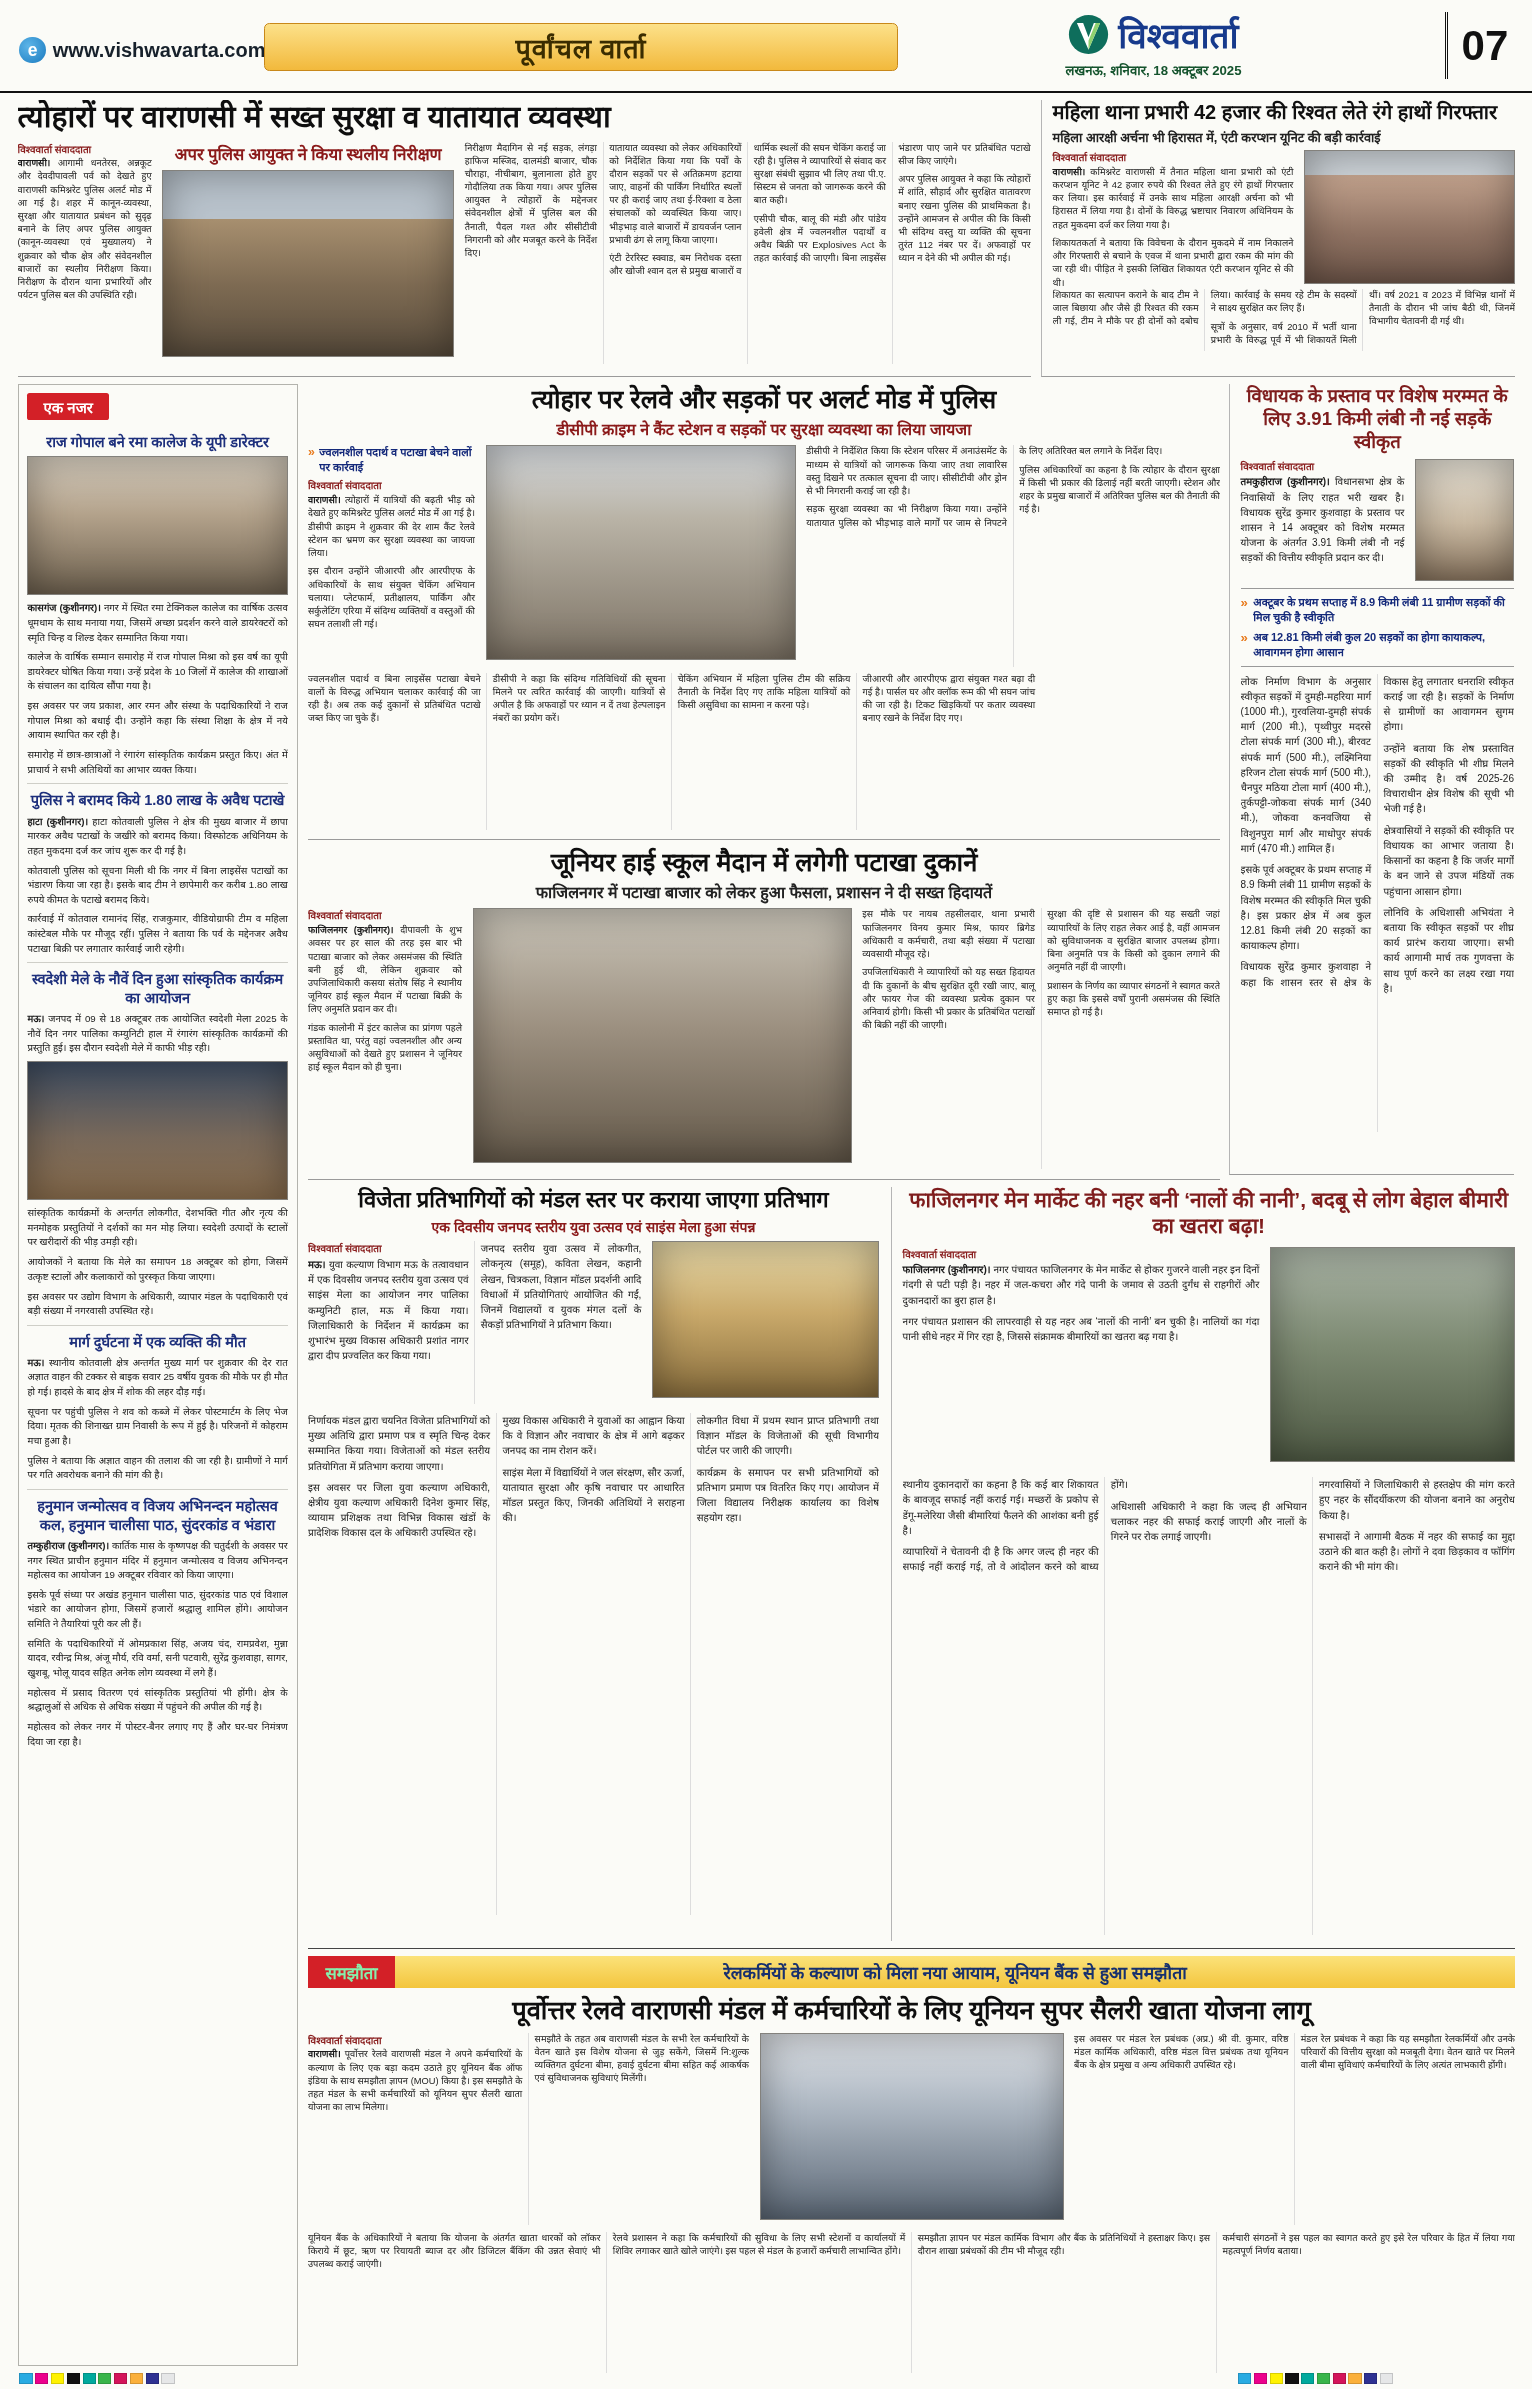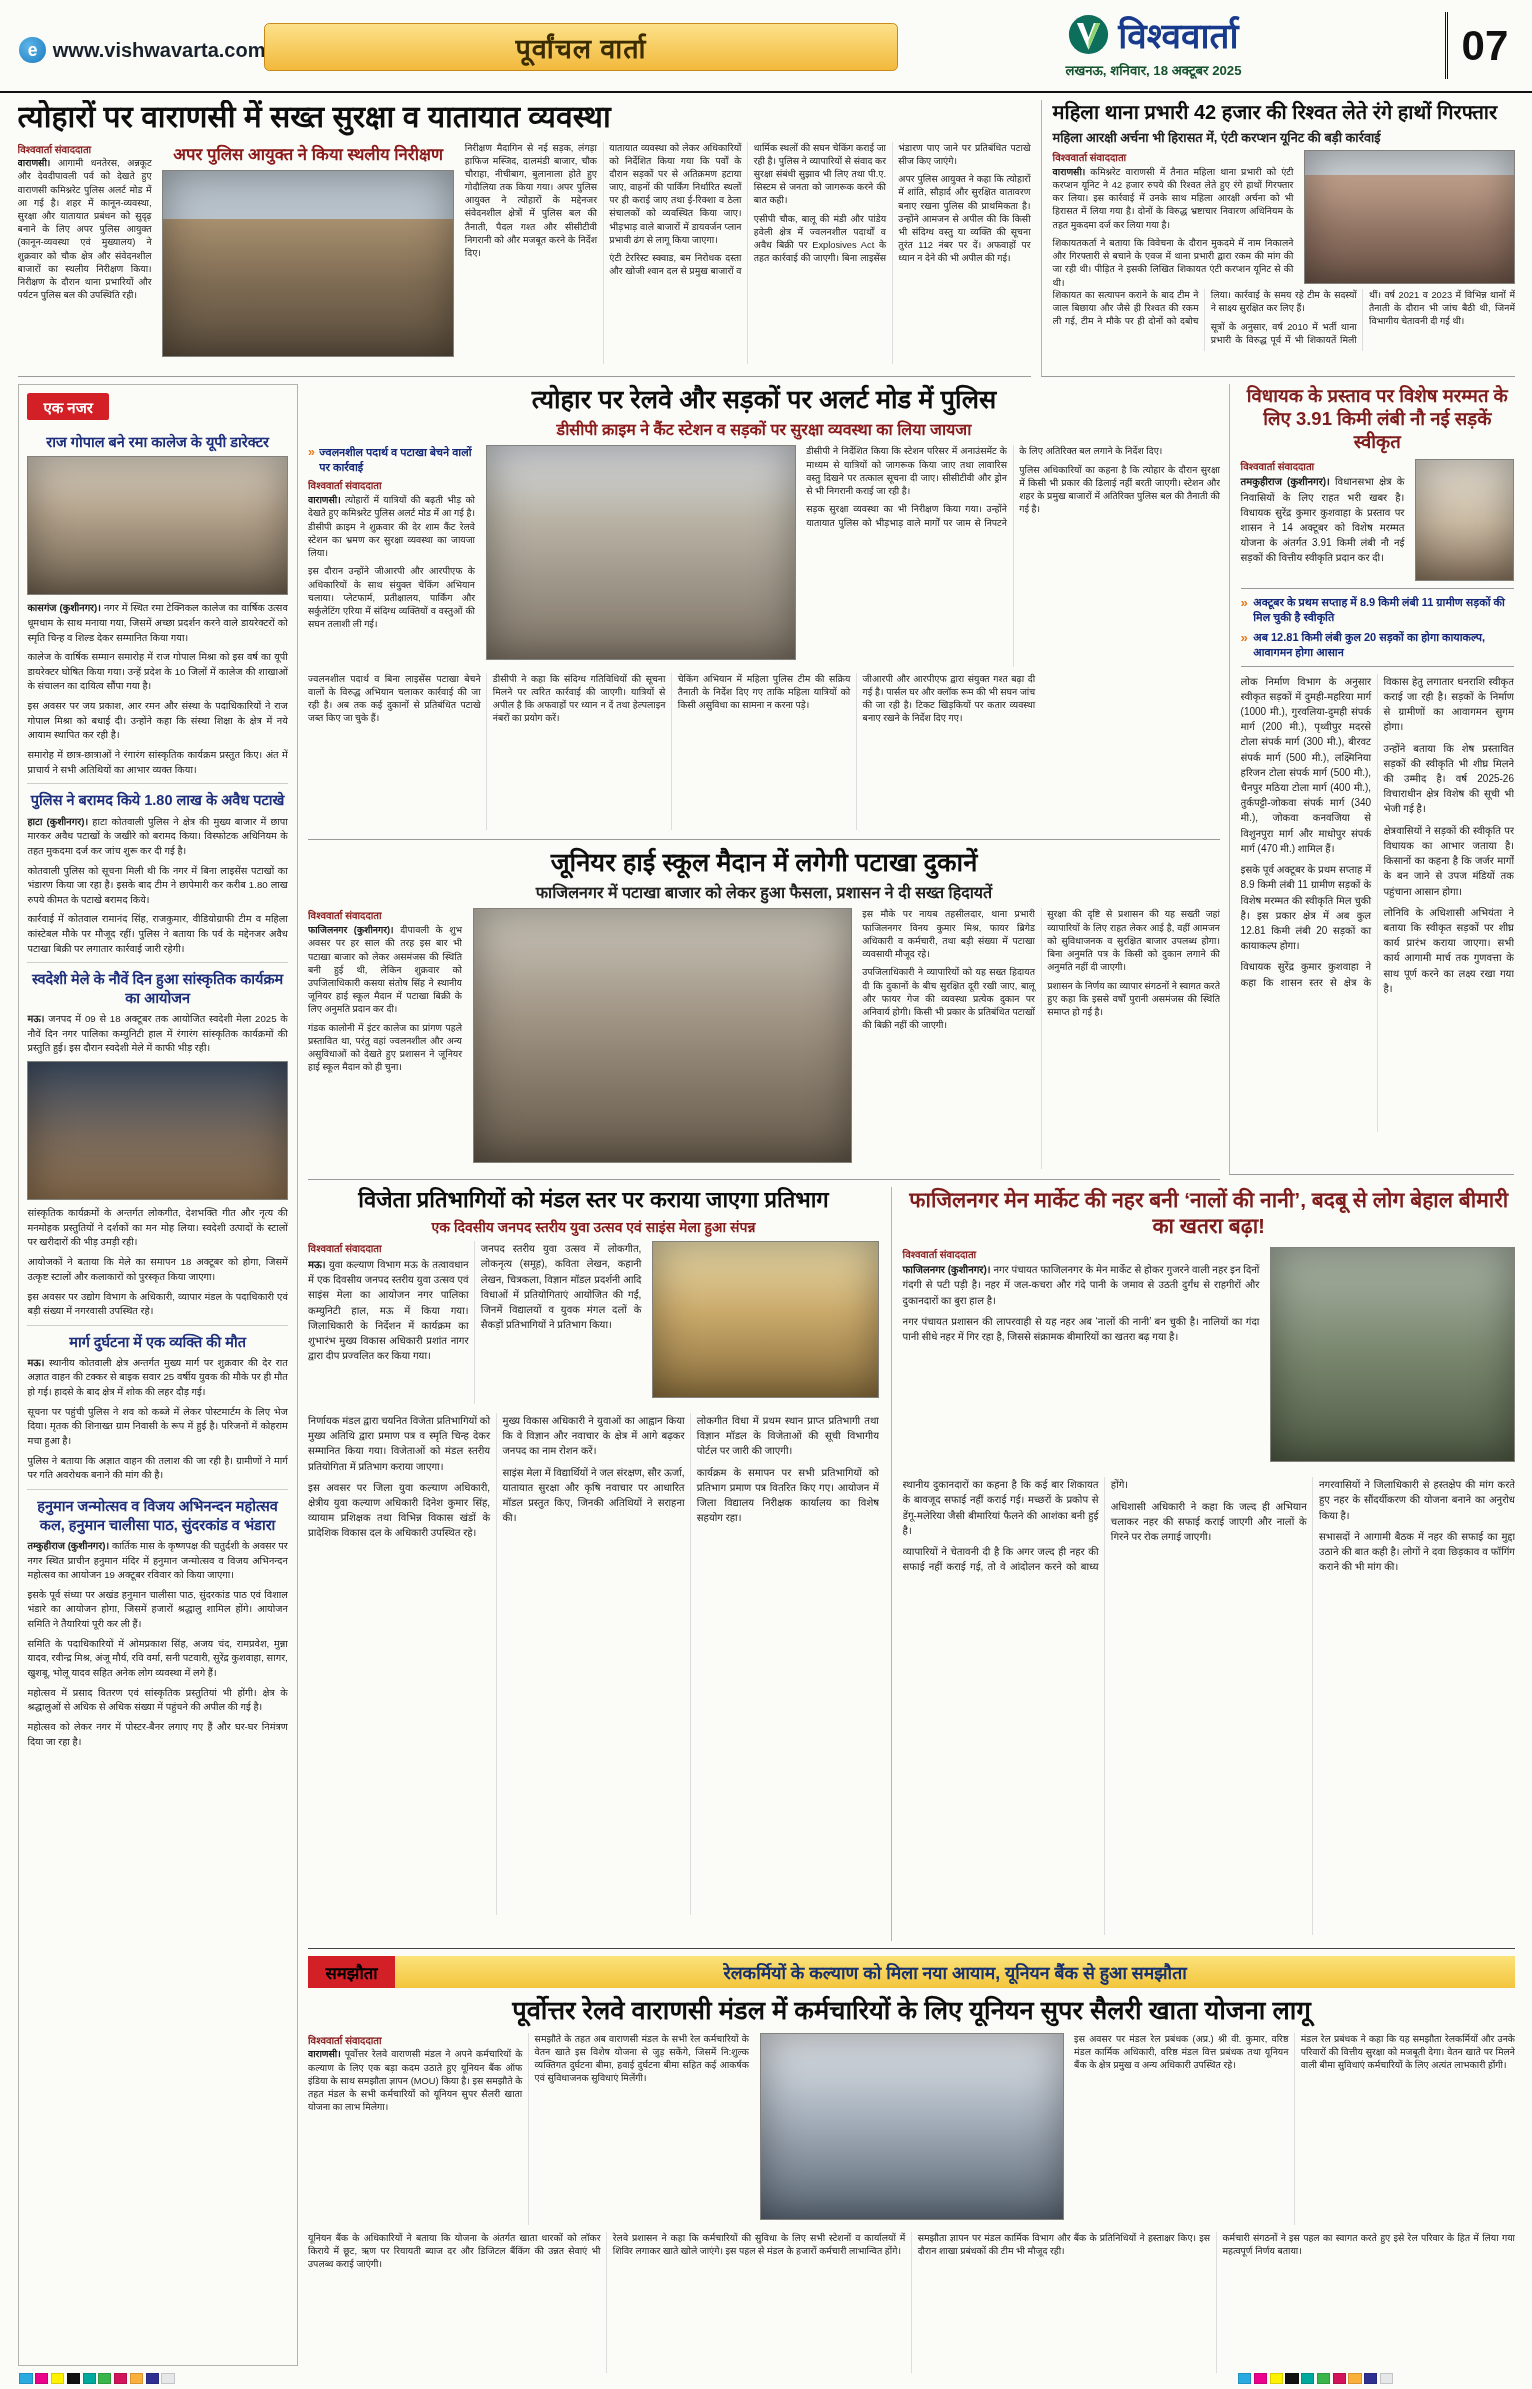--- a/index.html
+++ b/index.html
@@ -70,21 +70,21 @@
   .bchev{color:#e87b1e;font-weight:800;font-size:13.2px;line-height:1.2;}
   .btext{font-size:11px;font-weight:bold;color:#14297a;line-height:1.35;}
 
   
   .inset-head{display:flex;gap:4.4px;margin-bottom:4.4px;}
   .inset-head .bchev{font-size:12.3px;}
   .inset-head .t{font-size:11px;font-weight:800;color:#14297a;line-height:1.3;}
 
   
   .mou-band{display:flex;align-items:stretch;height:32px;}
-  .mou-tag{background:#d32027;color:#000000;font-weight:800;font-size:16.7px;display:flex;align-items:center;padding:0 17.6px;}
+  .mou-tag{background:#d32027;color:#86efac;font-weight:800;font-size:16.7px;display:flex;align-items:center;padding:0 17.6px;}
   .mou-strip{flex:1;background:linear-gradient(180deg,#fbe27a,#f3c53d);display:flex;align-items:center;justify-content:center;font-size:17.6px;font-weight:800;color:#17306e;}
 
   
   .cbar{position:absolute;display:flex;gap:2.6px;}
   .csq{display:inline-block;width:13.2px;height:10.6px;border:0.9px solid rgba(0,0,0,.15);}
 </style>
 </head>
 <body>
 
 <div class="page">
@@ -113,21 +113,21 @@
     </div>
   </div>
 
   <article class="art rule-b" style="left:17.6px;top:100px;width:1013px;height:277px;">
     <h1 class="h-xl">त्योहारों पर वाराणसी में सख्त सुरक्षा व यातायात व्यवस्था</h1>
     <div class="row" style="margin-top:7px;height:222px;">
       <div style="width:134px;flex-shrink:0;">
         <div class="byline">विश्ववार्ता संवाददाता</div>
         <p class="b"><span class="dl">वाराणसी।</span> <span>आगामी धनतेरस, अन्नकूट और देवदीपावली पर्व को देखते हुए वाराणसी कमिश्नरेट पुलिस अलर्ट मोड में आ गई है। शहर में कानून-व्यवस्था, सुरक्षा और यातायात प्रबंधन को सुदृढ़ बनाने के लिए अपर पुलिस आयुक्त (कानून-व्यवस्था एवं मुख्यालय) ने शुक्रवार को चौक क्षेत्र और संवेदनशील बाजारों का स्थलीय निरीक्षण किया। निरीक्षण के दौरान थाना प्रभारियों और पर्यटन पुलिस बल की उपस्थिति रही।</span></p>
       </div>
-      <div style="width:292px;flex-shrink:0;">
+      <div style="width:292px;flex-shrink:0;font-family:Liberation Serif, serif;">
         <div class="sub-red" style="font-size:16.7px;margin:0 0 5.3px;">अपर पुलिस आयुक्त ने किया स्थलीय निरीक्षण</div>
         <div class="ph ph-street" style="width:292px;height:187px;"></div>
       </div>
       <div class="grow cols4">
         <p class="b">निरीक्षण मैदागिन से नई सड़क, लंगड़ा हाफिज मस्जिद, दालमंडी बाजार, चौक चौराहा, नीचीबाग, बुलानाला होते हुए गोदौलिया तक किया गया। अपर पुलिस आयुक्त ने त्योहारों के मद्देनजर संवेदनशील क्षेत्रों में पुलिस बल की तैनाती, पैदल गश्त और सीसीटीवी निगरानी को और मजबूत करने के निर्देश दिए।</p>
         <p class="b">यातायात व्यवस्था को लेकर अधिकारियों को निर्देशित किया गया कि पर्वों के दौरान सड़कों पर से अतिक्रमण हटाया जाए, वाहनों की पार्किंग निर्धारित स्थलों पर ही कराई जाए तथा ई-रिक्शा व ठेला संचालकों को व्यवस्थित किया जाए। भीड़भाड़ वाले बाजारों में डायवर्जन प्लान प्रभावी ढंग से लागू किया जाएगा।</p>
         <p class="b">एंटी टेररिस्ट स्क्वाड, बम निरोधक दस्ता और खोजी श्वान दल से प्रमुख बाजारों व धार्मिक स्थलों की सघन चेकिंग कराई जा रही है। पुलिस ने व्यापारियों से संवाद कर सुरक्षा संबंधी सुझाव भी लिए तथा पी.ए. सिस्टम से जनता को जागरूक करने की बात कही।</p>
         <p class="b">एसीपी चौक, बालू की मंडी और पांडेय हवेली क्षेत्र में ज्वलनशील पदार्थों व अवैध बिक्री पर Explosives Act के तहत कार्रवाई की जाएगी। बिना लाइसेंस भंडारण पाए जाने पर प्रतिबंधित पटाखे सीज किए जाएंगे।</p>
         <p class="b">अपर पुलिस आयुक्त ने कहा कि त्योहारों में शांति, सौहार्द और सुरक्षित वातावरण बनाए रखना पुलिस की प्राथमिकता है। उन्होंने आमजन से अपील की कि किसी भी संदिग्ध वस्तु या व्यक्ति की सूचना तुरंत 112 नंबर पर दें। अफवाहों पर ध्यान न देने की भी अपील की गई।</p>
       </div>

